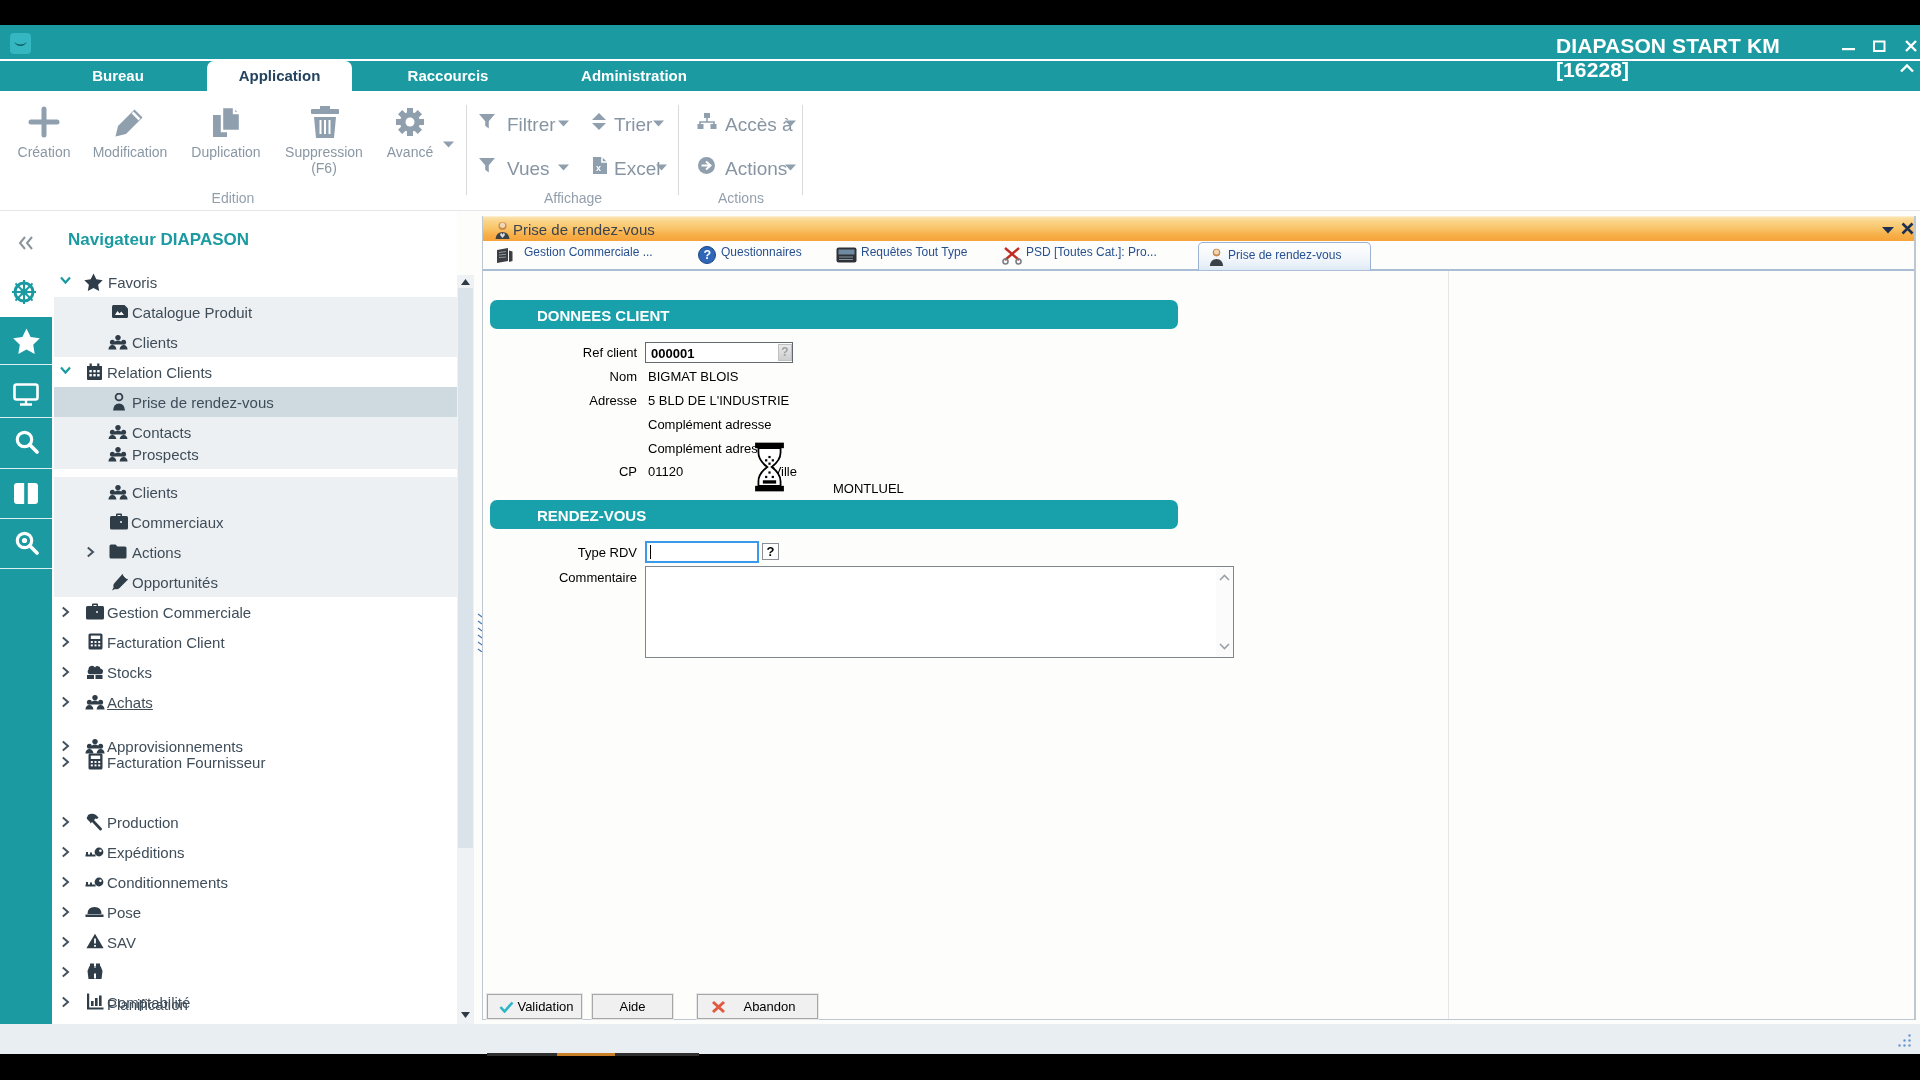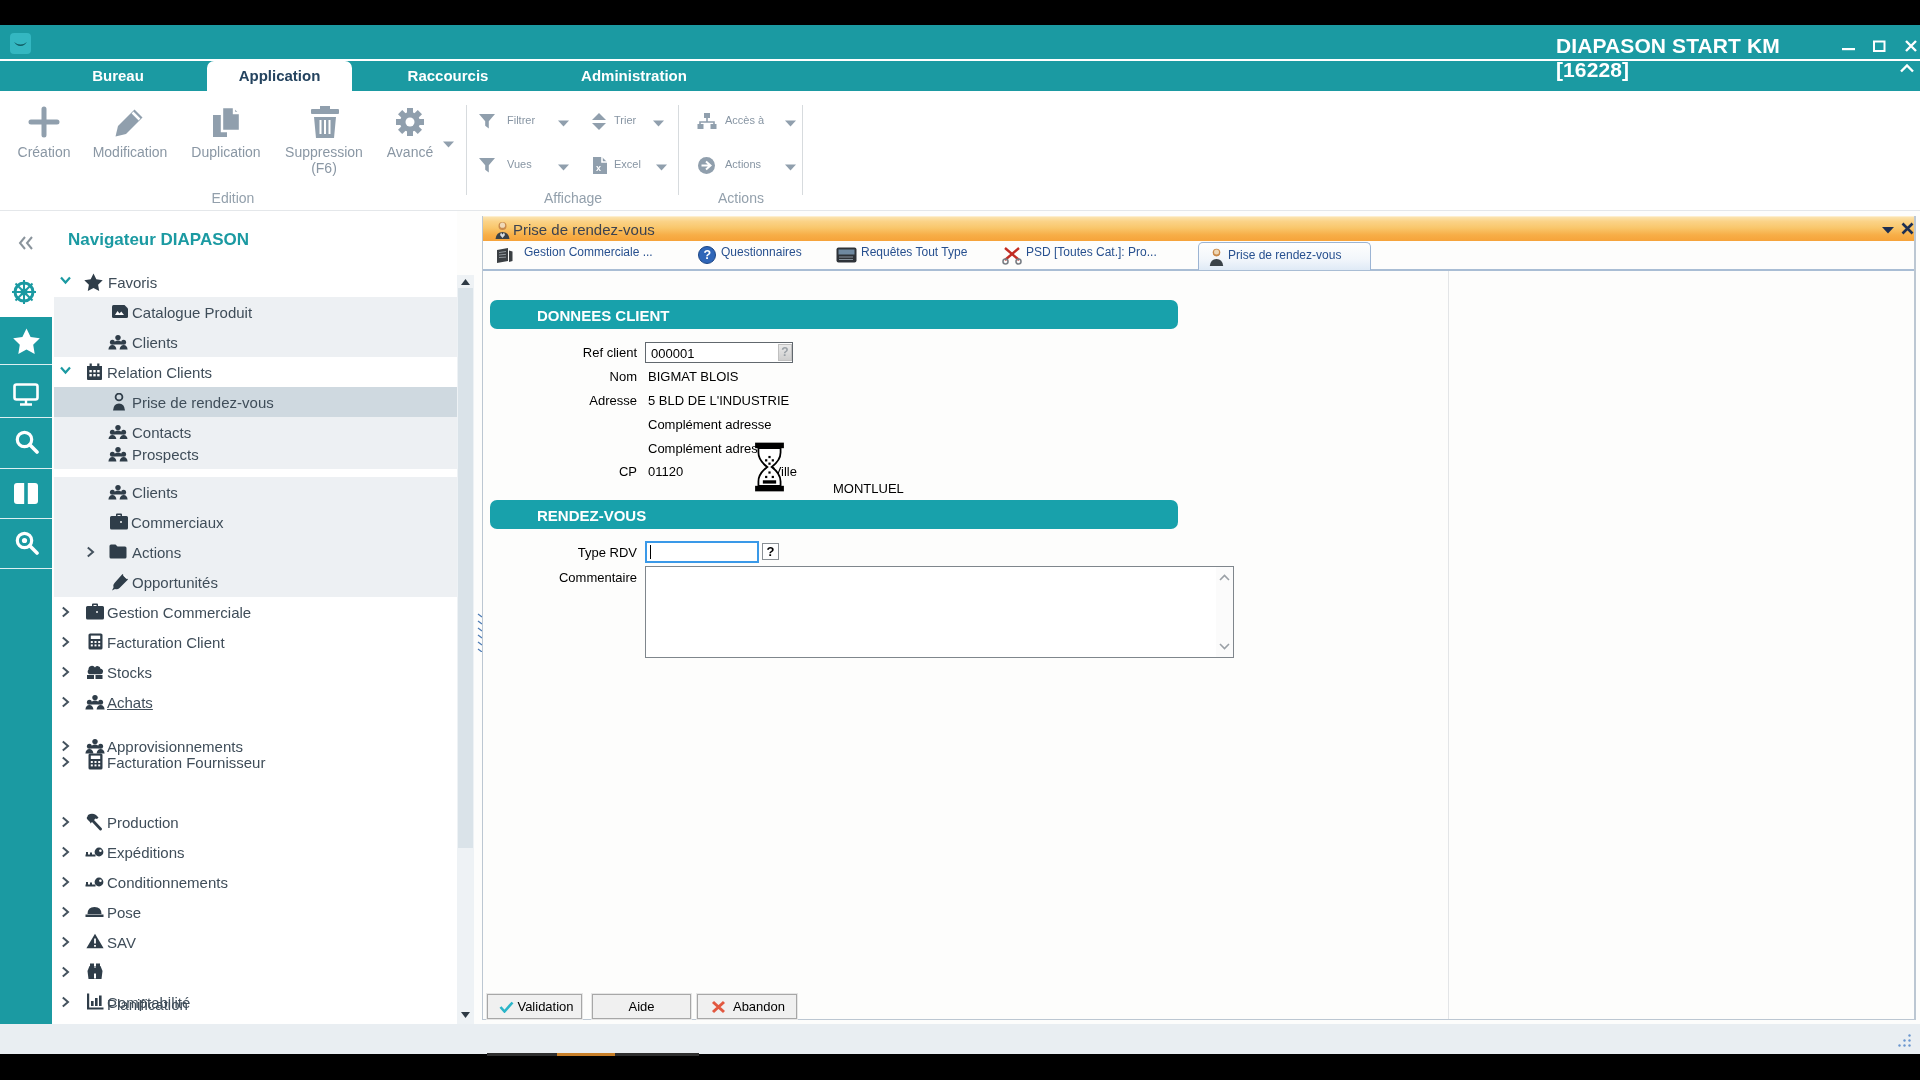--- a/index.html
+++ b/index.html
@@ -16,21 +16,21 @@
 
 #logo { left:10px; top:33px; width:21px; height:21px; background:#34b7c1; border-radius:4px; }
 #apptitle { top:34px; left:1556px; width:300px; color:#fff; font-weight:bold; font-size:21px; letter-spacing:0.1px; }
 
 .menutab { top:61px; height:30px; line-height:30px; color:#fff; font-weight:bold; font-size:15px; text-align:center; }
 #apptab { left:207px; top:61px; width:145px; height:30px; background:#fff; border-radius:7px 7px 0 0; color:#24435f; font-weight:bold; font-size:15px; text-align:center; line-height:30px; }
 
 .riblabel { top:144px; color:#8a97a4; font-size:14px; text-align:center; }
 .ribgroup { top:190px; color:#93a0ac; font-size:14px; text-align:center; }
 .ribsep { top:105px; width:1px; height:90px; background:#d7dbde; }
-.rtxt { color:#8795a3; font-size:11px; }
+.rtxt { color:#8795a3; font-size:19px; }
 
 
 #mainbg { left:0; top:211px; width:1920px; height:814px; background:#fdfdfc; }
 #rail { left:0; top:211px; width:52px; height:814px; background:#fff; }
 #railteal { left:0; top:317px; width:52px; height:708px; background:#1b9aa2; }
 .railsep { left:0; width:52px; height:1px; background:rgba(255,255,255,0.85); }
 
 #nav { left:52px; top:211px; width:405px; height:814px; background:#fff; overflow:hidden; }
 #navhead { left:16px; top:19px; color:#1b9aa2; font-weight:bold; font-size:17px; }
 .trow { left:2px; width:403px; height:30px; }
@@ -52,21 +52,21 @@
 #tabline { left:0; top:53px; width:1431px; height:2px; background:#a9bdd4; }
 #mdicontent { left:0; top:55px; width:1431px; height:748px; background:#fdfdfc; }
 #formline { left:965px; top:0px; width:1px; height:748px; background:#e3e5e7; }
 
 .tealbar { position:absolute; left:7px; width:688px; height:29px; background:#18a1ab; border-radius:7px; color:#fff; font-weight:bold; font-size:15px; }
 .tealbar span { position:absolute; left:47px; top:7px; letter-spacing:0px; }
 
 .flabel { position:absolute; font-size:13px; color:#000; text-align:right; white-space:nowrap; }
 .fvalue { position:absolute; font-size:13px; color:#000; white-space:nowrap; }
 
-#refinput { left:162px; top:71px; width:148px; height:21px; border:1px solid #61686e; background:#fff; font-size:13px; color:#000; padding:3px 0 0 5px; }
+#refinput { left:162px; top:71px; width:148px; height:21px; border:1px solid #61686e; background:#fff; font-size:13px; color:#000; padding:3px 0 0 5px;font-weight:bold; }
 #refq { left:295px; top:73px; width:14px; height:17px; background:linear-gradient(#e9e9e9,#cecece); border:1px solid #c0c0c0; color:#9aa1a7; font-size:12px; font-weight:bold; text-align:center; line-height:15px; }
 
 #typeinput { left:162px; top:270px; width:114px; height:22px; border:2px solid #3a99e8; background:#fff; }
 #typecaret { left:167px; top:274px; width:1px; height:14px; background:#000; }
 #typeq { left:279px; top:272px; width:17px; height:17px; background:#fff; border:1px solid #898f94; color:#000; font-size:13px; font-weight:bold; text-align:center; line-height:16px; }
 
 #commentbox { left:162px; top:295px; width:589px; height:92px; border:1px solid #7f868c; background:#fff; }
 #commentsb { position:absolute; right:0px; top:0px; width:17px; height:90px; background:#fbfbfb; }
 
 .btn { position:absolute; top:723px; height:25px; background:#f0f0f0; border:1px solid #a7a7a7; box-shadow:0 0 0 1px #e6e6e6; font-size:13px; color:#000; text-align:center; line-height:23px; }
@@ -653,22 +653,22 @@
           <rect x="13" y="26" width="2" height="2"></rect>
           <rect x="10" y="30" width="2" height="2"></rect>
           <rect x="16" y="30" width="2" height="2"></rect>
           <rect x="8" y="34" width="12" height="3"></rect>
         </g>
     </svg>
 
     <div class="btn" style="left:4px;width:95px;"><svg style="position:absolute;left:11px;top:6px;" width="15" height="12" viewBox="0 0 15 12">
           <path d="M1.5 6 l4 4.5 L13.5 1.5" stroke="#2ab5c8" stroke-width="2.6" fill="none"></path>
         </svg><span style="margin-left:22px;">Validation</span></div>
-    <div class="btn" style="left:109px;width:99px;">Aide</div>
-    <div class="btn" style="left:214px;width:100px;"><svg style="position:absolute;left:13px;top:5px;" width="15" height="14" viewBox="0 0 15 14">
+    <div class="btn" style="left:109px;width:81px;">Aide</div>
+    <div class="btn" style="left:214px;width:121px;"><svg style="position:absolute;left:13px;top:5px;" width="15" height="14" viewBox="0 0 15 14">
           <path d="M2 2 L13 12 M13 2 L2 12" stroke="#e25840" stroke-width="3" fill="none"></path>
         </svg><span style="margin-left:24px;">Abandon</span></div>
   </div>
 </div>
 
 <div class="abs" id="statusbar">
   <svg class="abs" style="left:1897px;top:9px;" width="15" height="14" viewBox="0 0 15 14">
     <g fill="#6b97cf">
         <circle cx="12.5" cy="2.5" r="1.2"></circle>
         <circle cx="7.5" cy="7.5" r="1.2"></circle>

